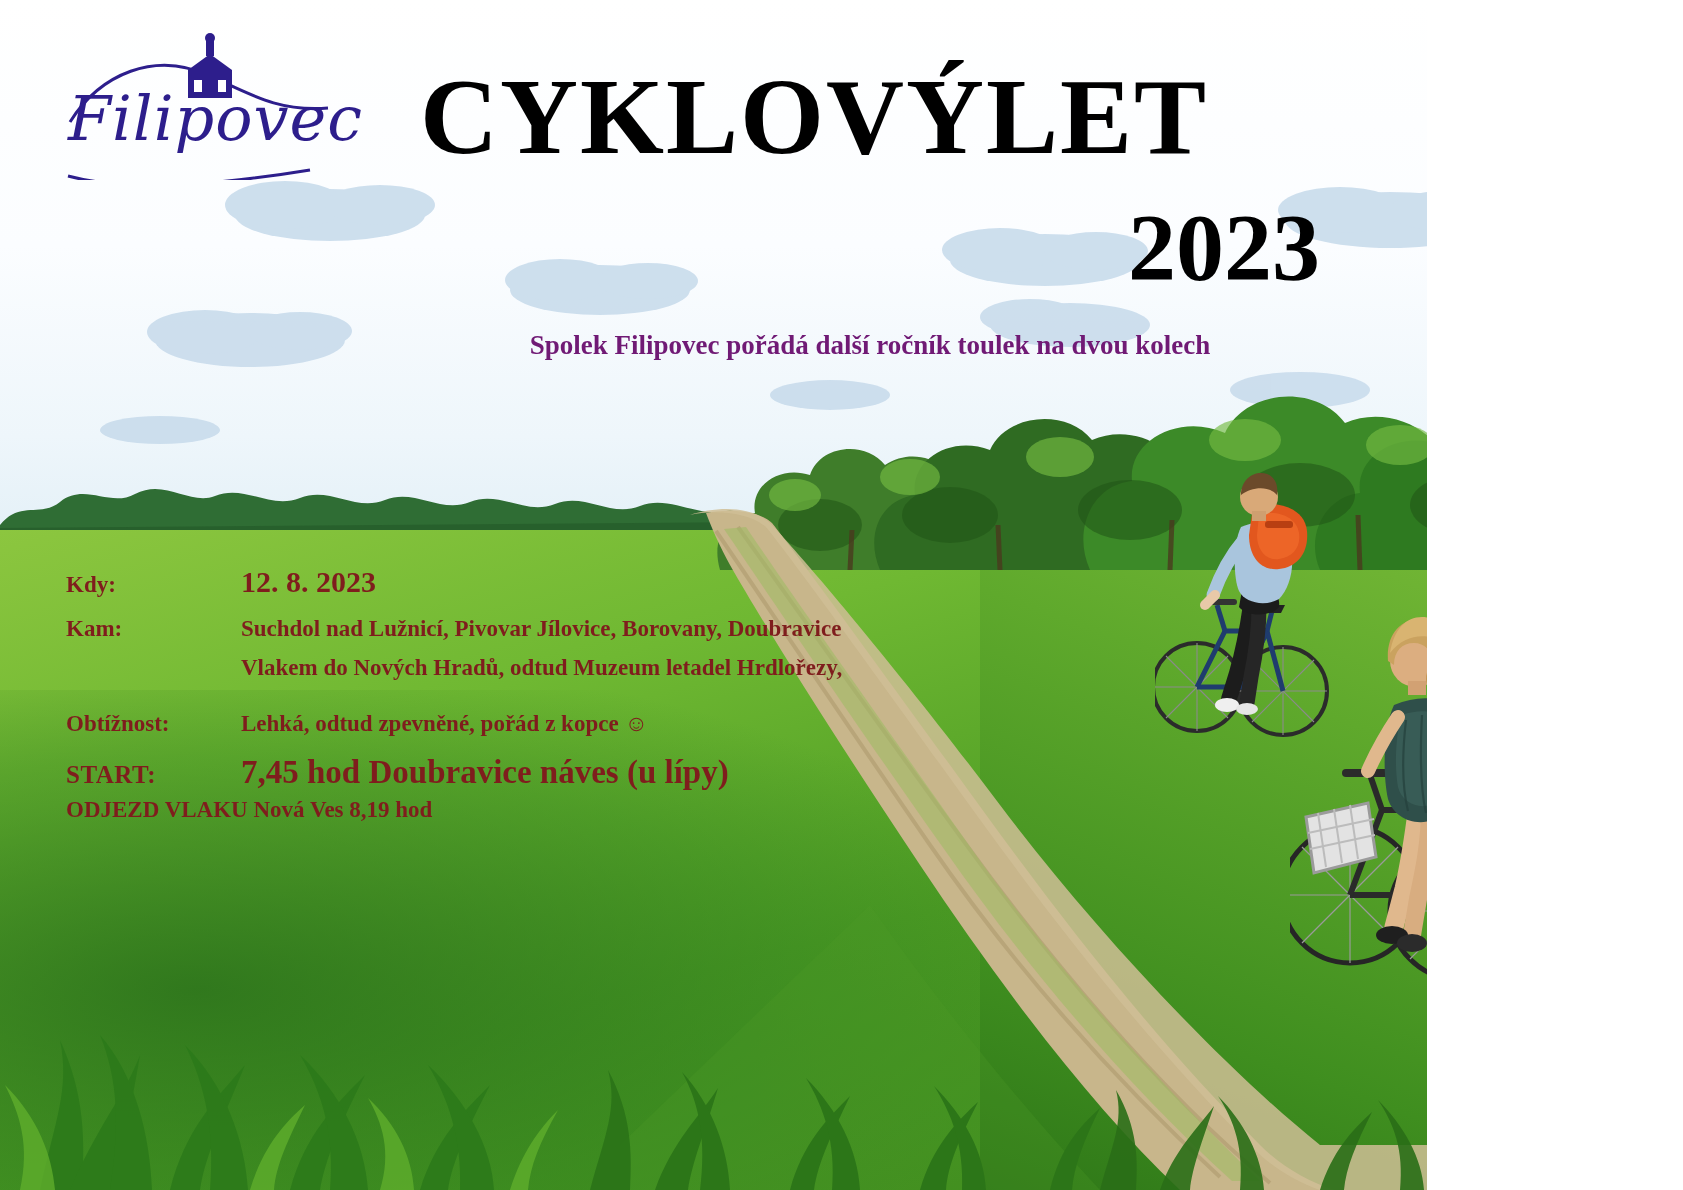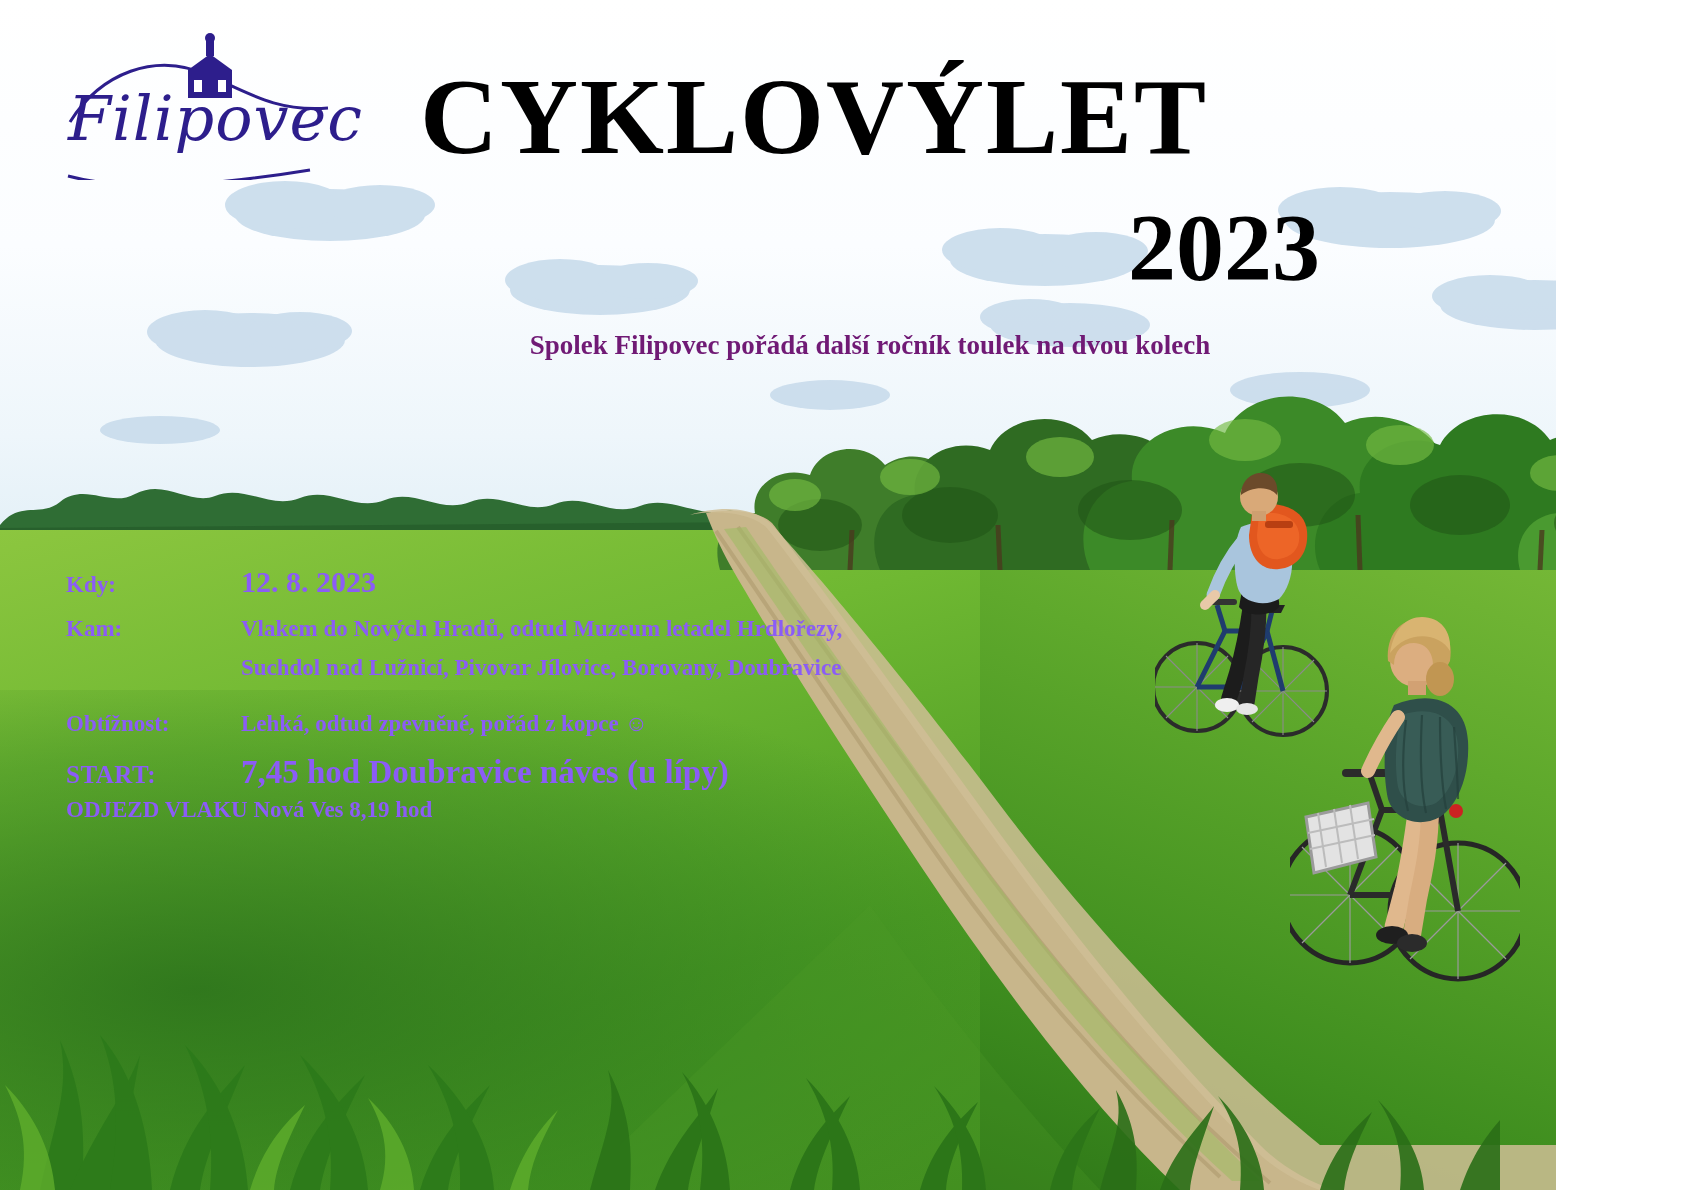--- a/index.html
+++ b/index.html
@@ -7,21 +7,21 @@
     padding: 0;
   }
   body {
     width: 1683px;
     height: 1190px;
     font-family: "Liberation Serif", serif;
     overflow: hidden;
   }
   #poster {
     position: relative;
-    width: 1556px;
+    width: 1427px;
     height: 1190px;
     background: #ffffff;
     overflow: hidden;
   }
 
   
   .sky {
     position: absolute;
     left: 0; top: 0;
     width: 1683px;
@@ -134,21 +134,21 @@
     font-family: "Liberation Serif", serif;
     font-weight: bold;
     font-size: 27px;
     color: #701a75;
   }
 
   .info {
     position: absolute;
     left: 66px; top: 565px;
     width: 1020px;
-    color: #8b5cf6;
+    color: #7f1d1d;
   }
   .info-row {
     display: flex;
     align-items: baseline;
     margin-bottom: 17px;
   }
   .info-label {
     width: 175px;
     flex: 0 0 175px;
     font-family: "Liberation Serif", serif;
@@ -475,22 +475,22 @@
   <div class="info">
 
     <div class="info-row">
       <div class="info-label">Kdy:</div>
       <div class="info-value big-date">12. 8. 2023</div>
     </div>
 
     <div class="info-row">
       <div class="info-label">Kam:</div>
       <div class="info-value multi">
+        <span>Suchdol nad Lužnicí, Pivovar Jílovice, Borovany, Doubravice</span>
         <span>Vlakem do Nových Hradů, odtud Muzeum letadel Hrdlořezy,</span>
-        <span>Suchdol nad Lužnicí, Pivovar Jílovice, Borovany, Doubravice</span>
       </div>
     </div>
 
 
     <div class="info-row">
       <div class="info-label">Obtížnost:</div>
       <div class="info-value">
         <span>Lehká, odtud zpevněné, pořád z kopce</span>
         <span class="smiley">☺</span>
       </div>

